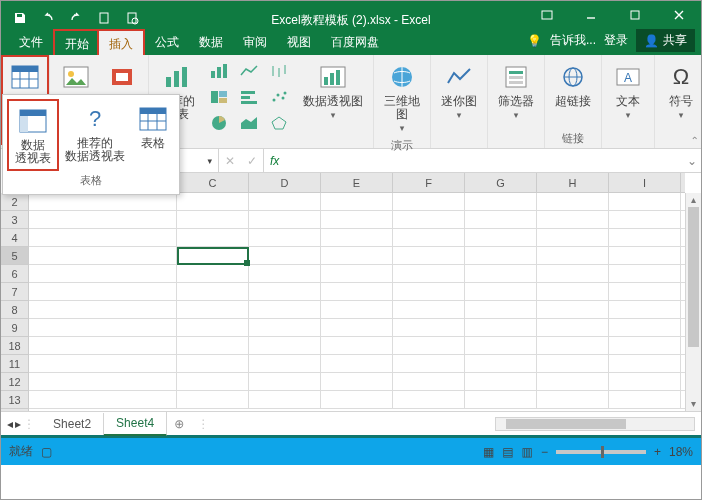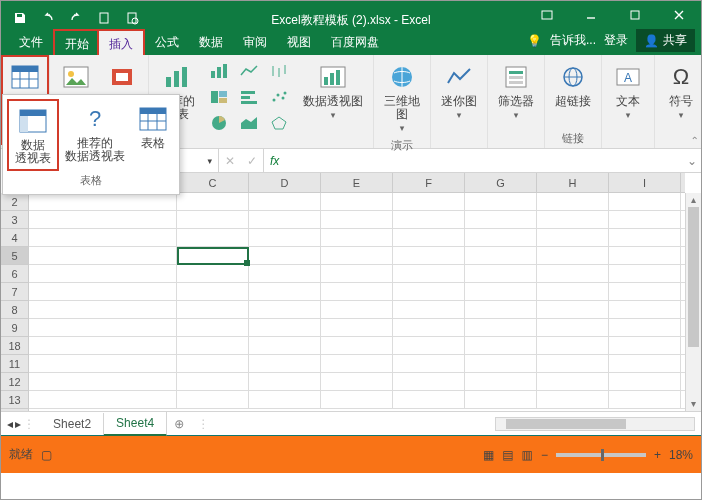--- a/index.html
+++ b/index.html
@@ -5,21 +5,21 @@
 *{box-sizing:border-box;margin:0;padding:0;font-family:"Microsoft YaHei","Segoe UI",sans-serif;font-size:12px;color:#444}
 body{background:#fff;width:702px;height:500px;overflow:hidden;border:1px solid #999}
 .titlebar{height:28px;background:#0f7b41;display:flex;align-items:flex-end;color:#fff;position:relative}
 .qat{display:flex;align-items:center;gap:6px;padding-left:8px}
 .qat .qbtn{width:22px;height:22px;display:flex;align-items:center;justify-content:center;color:#fff}
 .title{position:absolute;left:50%;transform:translateX(-50%);color:#fff;font-size:12px;white-space:nowrap}
 .wctrl{margin-left:auto;display:flex}
 .wctrl .wb{width:44px;height:28px;display:flex;align-items:center;justify-content:center;color:#fff}
 .tabs{height:26px;background:#0f7b41;display:flex;align-items:flex-start;padding-left:8px}
 .tab{padding:5px 10px;color:#fff;font-size:12px;cursor:pointer}
-.tab.active{background:#f1f1f1;color:#4c1d95;border:2px solid #d23b2a;border-bottom:none}
+.tab.active{background:#f1f1f1;color:#a16207;border:2px solid #d23b2a;border-bottom:none}
 .tab.hl{border:2px solid #d23b2a;border-right:none;margin-right:-2px}
 .tabs-right{margin-left:auto;display:flex;align-items:center;gap:8px;padding-right:6px}
 .tabs-right span{color:#fff;font-size:12px}
 .share{background:#094d28;padding:3px 8px;display:flex;align-items:center;gap:4px}
 .ribbon{height:94px;background:#f1f1f1;border-bottom:1px solid #d4d4d4;display:flex;position:relative}
 .rgroup{display:flex;flex-direction:column;align-items:center;border-right:1px solid #e1e1e1;padding:2px 4px 0}
 .rgroup .gbody{flex:1;display:flex;align-items:flex-start;gap:2px}
 .rgroup .glabel{font-size:11px;color:#666;padding:1px 0 2px;text-align:center;width:100%}
 .bigbtn{display:flex;flex-direction:column;align-items:center;justify-content:flex-start;padding:4px 6px;gap:2px;cursor:pointer;min-width:38px}
 .bigbtn .ic{width:32px;height:32px;display:flex;align-items:center;justify-content:center}
@@ -50,21 +50,21 @@
 .vscroll{position:absolute;right:0;top:44px;bottom:0;width:16px;background:#f1f1f1;border-left:1px solid #d4d4d4}
 .vscroll .thumb{position:absolute;left:2px;right:2px;top:14px;height:140px;background:#c7c7c7}
 .vscroll .arr{position:absolute;left:0;right:0;height:14px;text-align:center;color:#777;font-size:10px;line-height:14px}
 .sheetbar{height:24px;background:#fff;border-top:1px solid #d4d4d4;display:flex;align-items:center}
 .sheetbar .nav{display:flex;gap:2px;padding:0 6px;color:#888}
 .sheetbar .stab{padding:4px 12px;border-right:1px solid #d4d4d4;font-size:12px;color:#555;cursor:pointer}
 .sheetbar .stab.active{border-bottom:2px solid #217346;color:#217346;background:#fff}
 .sheetbar .add{width:24px;text-align:center;color:#888}
 .sheetbar .hscroll{margin-left:auto;width:200px;height:14px;background:#f1f1f1;border:1px solid #d4d4d4;position:relative;margin-right:6px}
 .sheetbar .hscroll .thumb{position:absolute;left:10px;top:1px;bottom:1px;width:120px;background:#c7c7c7}
-.statusbar{height:38px;background:#f97316;border-top:1px solid #0f766e;display:flex;align-items:center;padding:0 8px;font-size:11px;color:#555}
+.statusbar{height:30px;background:#0ea5e9;border-top:3px solid #0f766e;display:flex;align-items:center;padding:0 8px;font-size:11px;color:#555}
 .statusbar .right{margin-left:auto;display:flex;align-items:center;gap:8px}
 .zoom-slider{width:90px;height:4px;background:#c7c7c7;position:relative}
 .zoom-slider .zt{position:absolute;left:50%;top:-4px;width:3px;height:12px;background:#666}
 svg{display:block}
 </style>
 </head>
 <body>
 
 <div class="titlebar">
   <div class="qat">

